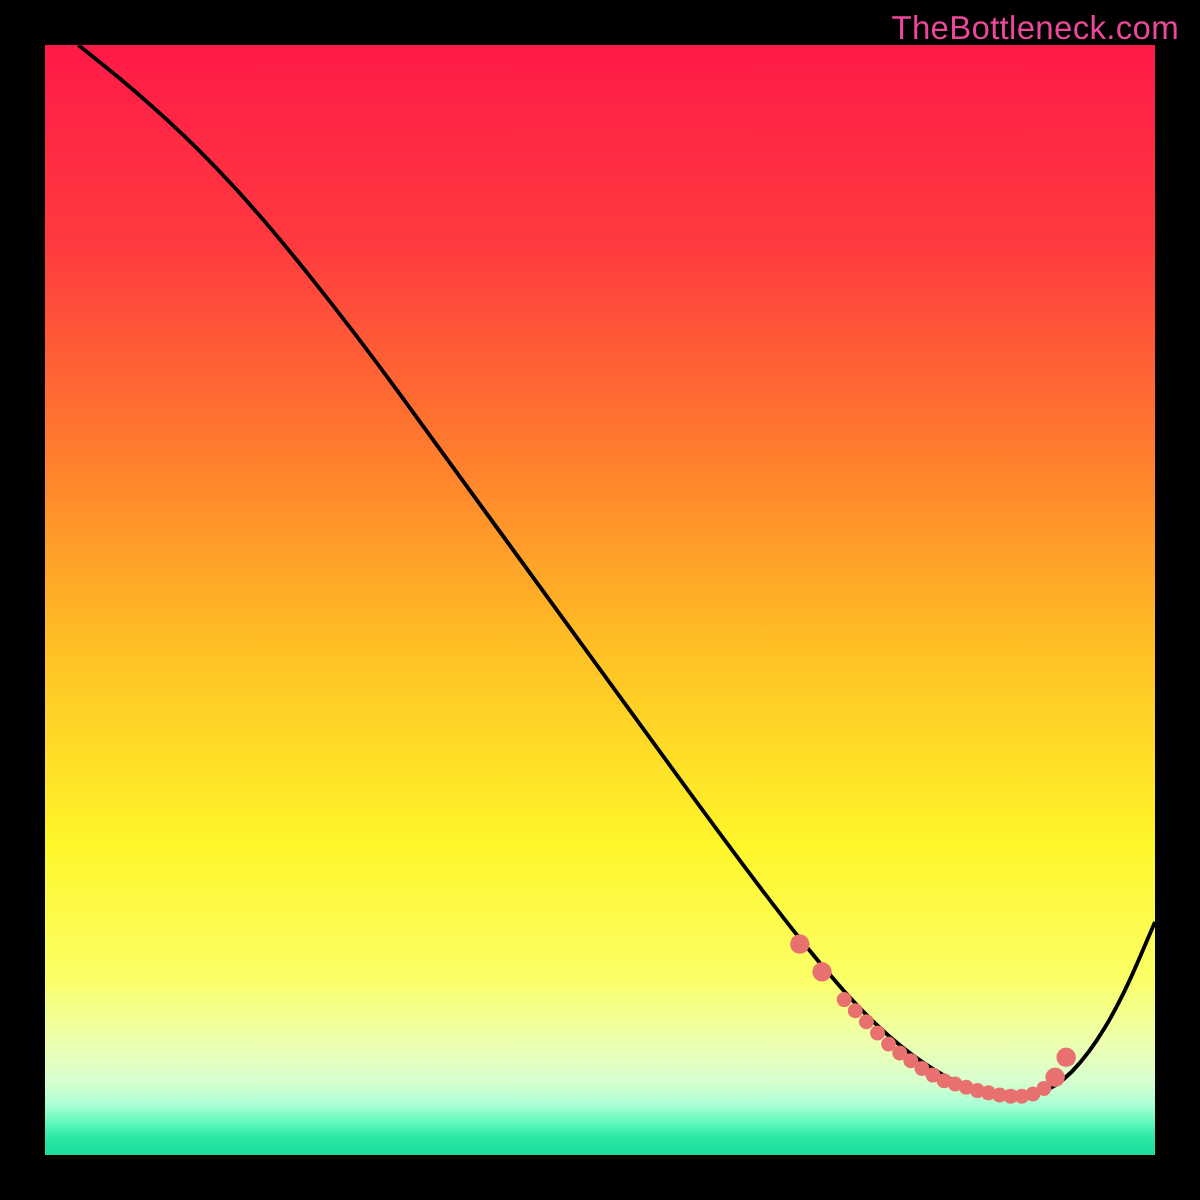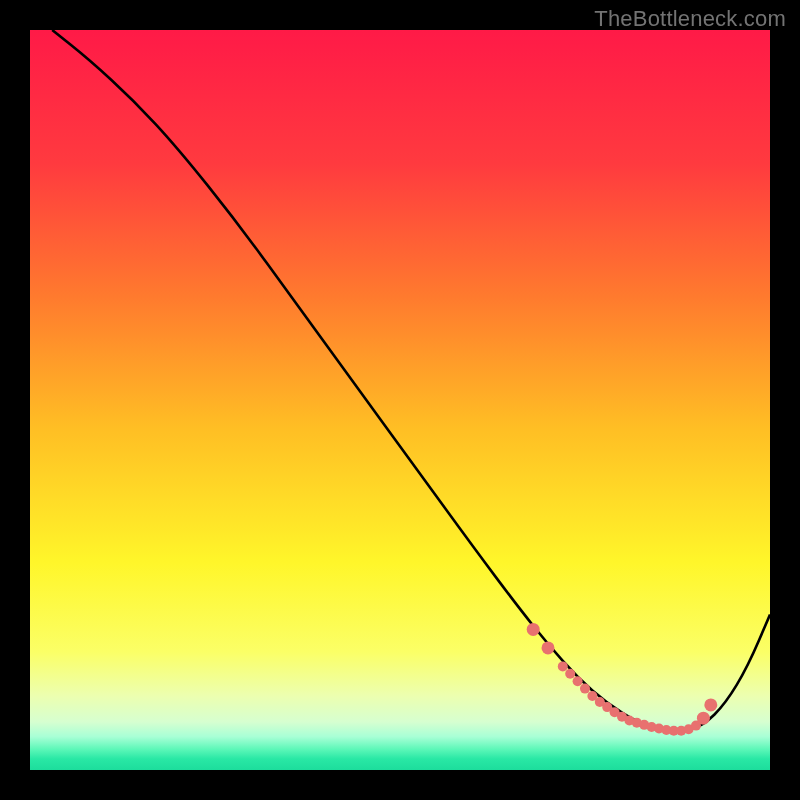--- a/index.html
+++ b/index.html
@@ -14,21 +14,21 @@
   .stage {
     position: relative;
     width: 800px;
     height: 800px;
     background: #000;
   }
   .watermark {
     position: absolute;
     top: 6px;
     right: 14px;
-    color: #737373;
+    color: #ec4899;
     font-size: 22px;
     letter-spacing: 0.2px;
     z-index: 10;
   }
   .plot {
     position: absolute;
     left: 30px;
     top: 30px;
     width: 740px;
     height: 740px;

